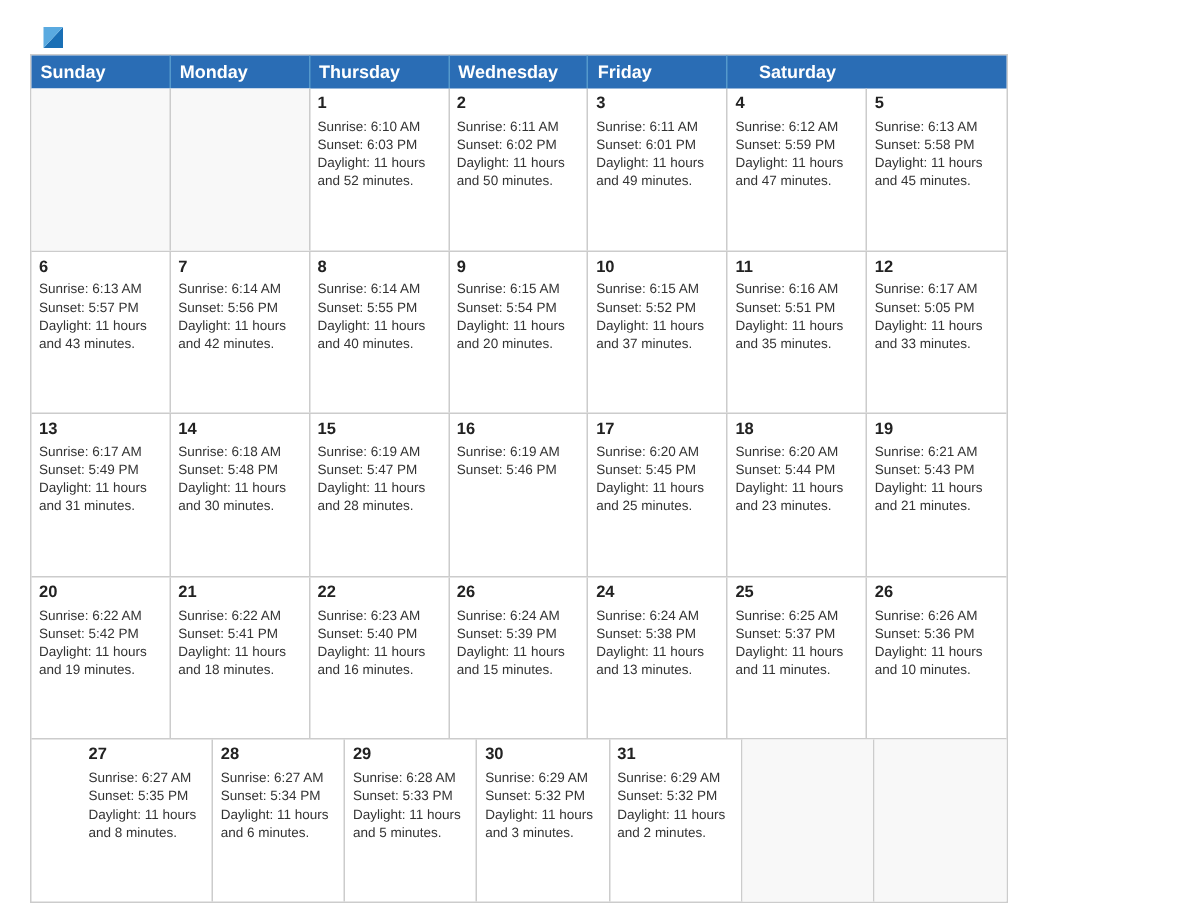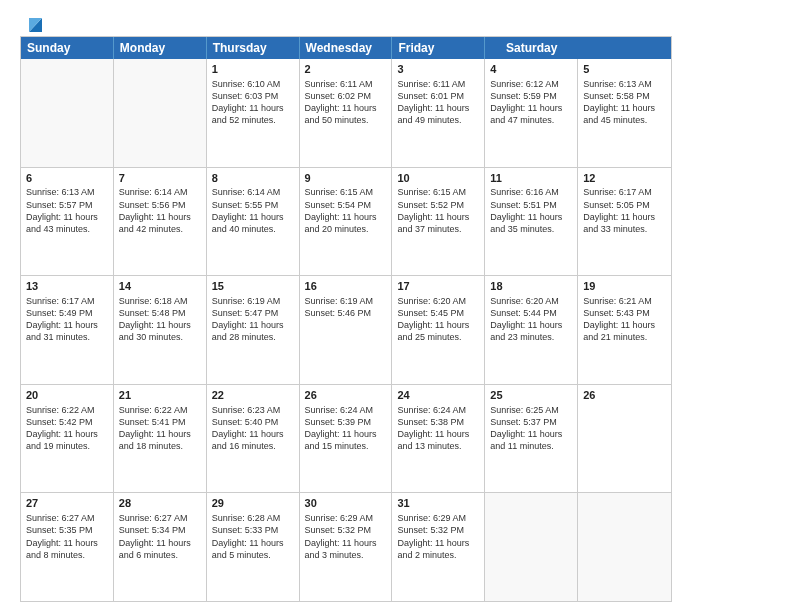--- a/index.html
+++ b/index.html
@@ -66,21 +66,21 @@
       flex: 1;
       display: flex;
       flex-direction: column;
     }
     .cal-week {
       display: grid;
       grid-template-columns: repeat(7, 1fr);
       flex: 1;
       border-bottom: 1px solid #ccc;
     }
-    .cal-week:last-child { border-bottom: none; }
+    .cal-week:last-child { border-bottom: none; margin-left: 33px; }
     .cal-cell {
       border-right: 1px solid #ccc;
       padding: 3px 5px;
       font-size: 9.5px;
       line-height: 1.35;
       color: #222;
       vertical-align: top;
     }
     .cal-cell:last-child { border-right: none; }
     .cal-cell.empty { background: #f8f8f8; }
@@ -231,20 +231,21 @@
           <div class="cal-cell">
             <span class="day-num">24</span>
             <div class="cell-info"><span>Sunrise: 6:24 AM</span><br><span>Sunset: 5:38 PM</span><br><span>Daylight: 11 hours and 13 minutes.</span></div>
           </div>
           <div class="cal-cell">
             <span class="day-num">25</span>
             <div class="cell-info"><span>Sunrise: 6:25 AM</span><br><span>Sunset: 5:37 PM</span><br><span>Daylight: 11 hours and 11 minutes.</span></div>
           </div>
           <div class="cal-cell">
             <span class="day-num">26</span>
+            <div class="cell-info"><span>Sunrise: 6:26 AM</span><br><span>Sunset: 5:36 PM</span><br><span>Daylight: 11 hours and 10 minutes.</span></div>
           </div>
         </div>
         <div class="cal-week">
           <div class="cal-cell">
             <span class="day-num">27</span>
             <div class="cell-info"><span>Sunrise: 6:27 AM</span><br><span>Sunset: 5:35 PM</span><br><span>Daylight: 11 hours and 8 minutes.</span></div>
           </div>
           <div class="cal-cell">
             <span class="day-num">28</span>
             <div class="cell-info"><span>Sunrise: 6:27 AM</span><br><span>Sunset: 5:34 PM</span><br><span>Daylight: 11 hours and 6 minutes.</span></div>

